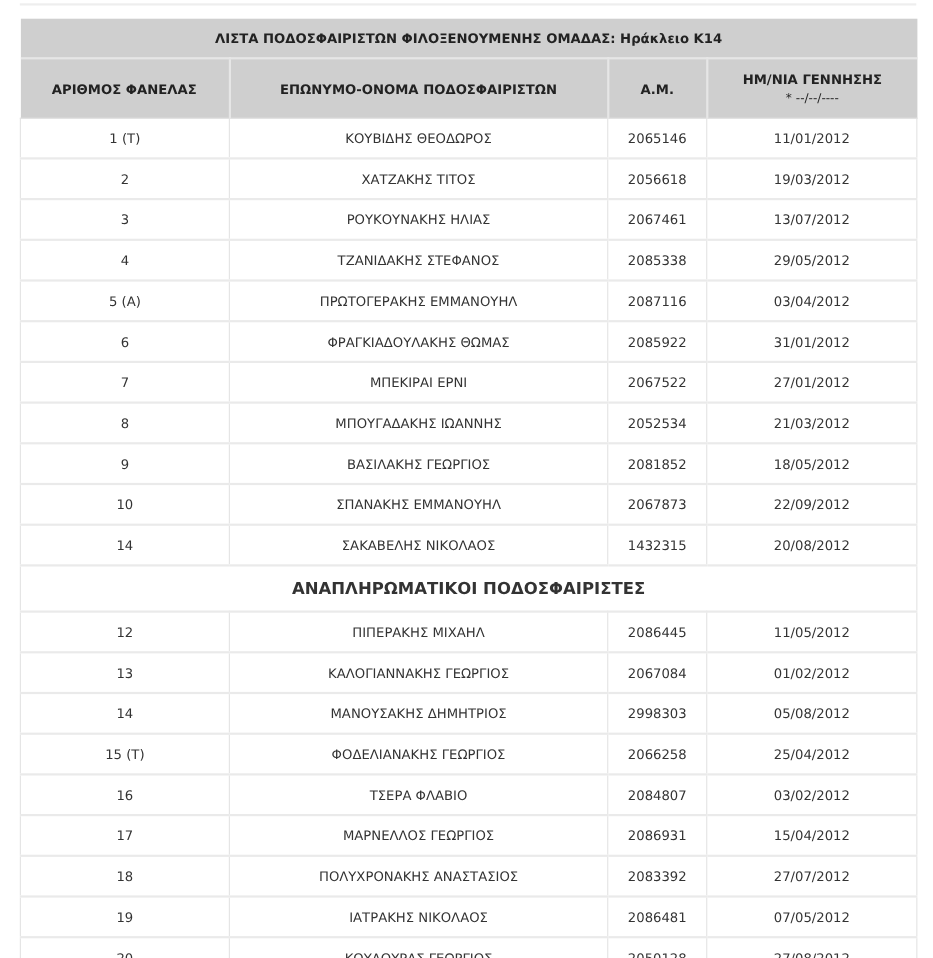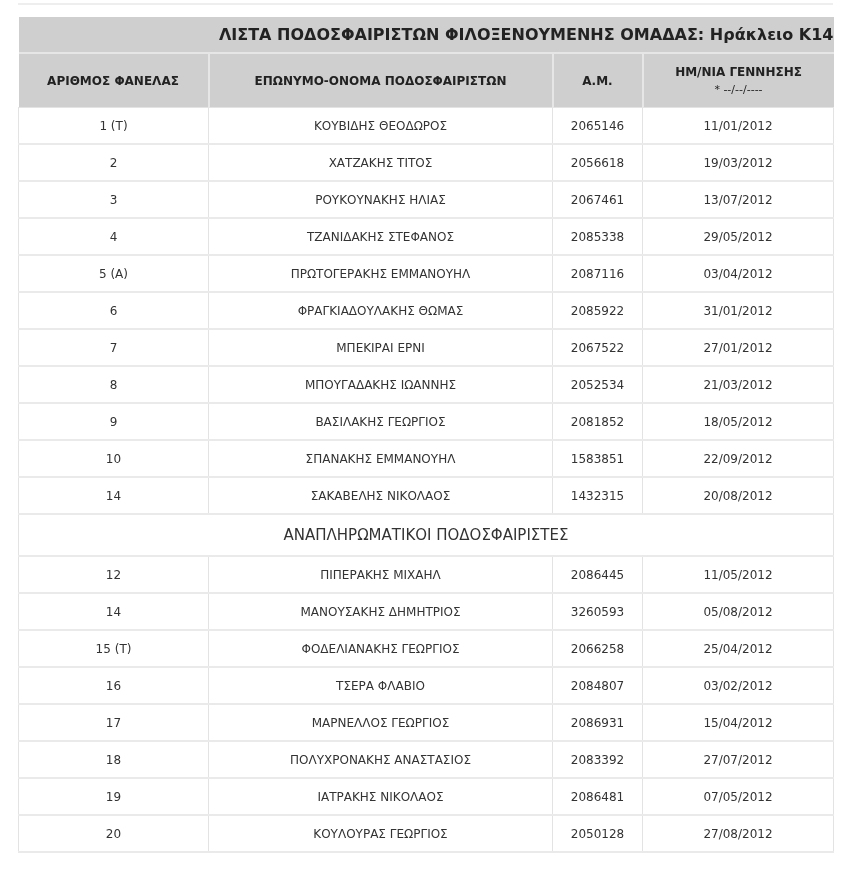--- a/index.html
+++ b/index.html
@@ -33,24 +33,24 @@
   }
   table.roster col.c1 { width: 190px; }
   table.roster col.c2 { width: 344px; }
   table.roster col.c3 { width: 90px; }
   table.roster col.c4 { width: 191px; }
 
   .title-row th {
     background: #cfcfcf;
     height: 35px;
     padding: 0;
-    font-size: 16px;
+    font-size: 12px;
     font-weight: bold;
     color: #222222;
-    text-align: right;
+    text-align: center;
     border-bottom: 2px solid #e6e6e6;
   }
   .head-row th {
     background: #cfcfcf;
     height: 53px;
     padding: 0;
     font-size: 12px;
     font-weight: bold;
     color: #222222;
     text-align: center;
@@ -73,20 +73,21 @@
     border: 1px solid #e3e3e3;
     border-top: 1px solid #e3e3e3;
     background: #ffffff;
   }
   tbody tr.player td { border-bottom: 2px solid #eaeaea; }
   tbody tr.section td {
     height: 40px;
     font-size: 15px;
     color: #333333;
     border-bottom: 2px solid #eaeaea;
+    font-weight: bold;
   }
 </style>
 </head>
 <body>
 
 <div class="top-rule"></div>
 
 <table class="roster">
   <colgroup>
     <col class="c1">
@@ -159,42 +160,48 @@
       </tr>
       <tr class="player">
         <td>9</td>
         <td>ΒΑΣΙΛΑΚΗΣ ΓΕΩΡΓΙΟΣ</td>
         <td>2081852</td>
         <td>18/05/2012</td>
       </tr>
       <tr class="player">
         <td>10</td>
         <td>ΣΠΑΝΑΚΗΣ ΕΜΜΑΝΟΥΗΛ</td>
-        <td>1583851</td>
+        <td>2067873</td>
         <td>22/09/2012</td>
       </tr>
       <tr class="player">
         <td>14</td>
         <td>ΣΑΚΑΒΕΛΗΣ ΝΙΚΟΛΑΟΣ</td>
         <td>1432315</td>
         <td>20/08/2012</td>
       </tr>
       <tr class="section">
         <td colspan="4">ΑΝΑΠΛΗΡΩΜΑΤΙΚΟΙ ΠΟΔΟΣΦΑΙΡΙΣΤΕΣ</td>
       </tr>
       <tr class="player">
         <td>12</td>
         <td>ΠΙΠΕΡΑΚΗΣ ΜΙΧΑΗΛ</td>
         <td>2086445</td>
         <td>11/05/2012</td>
       </tr>
       <tr class="player">
+        <td>13</td>
+        <td>ΚΑΛΟΓΙΑΝΝΑΚΗΣ ΓΕΩΡΓΙΟΣ</td>
+        <td>2067084</td>
+        <td>01/02/2012</td>
+      </tr>
+      <tr class="player">
         <td>14</td>
         <td>ΜΑΝΟΥΣΑΚΗΣ ΔΗΜΗΤΡΙΟΣ</td>
-        <td>3260593</td>
+        <td>2998303</td>
         <td>05/08/2012</td>
       </tr>
       <tr class="player">
         <td>15 (Τ)</td>
         <td>ΦΟΔΕΛΙΑΝΑΚΗΣ ΓΕΩΡΓΙΟΣ</td>
         <td>2066258</td>
         <td>25/04/2012</td>
       </tr>
       <tr class="player">
         <td>16</td>

